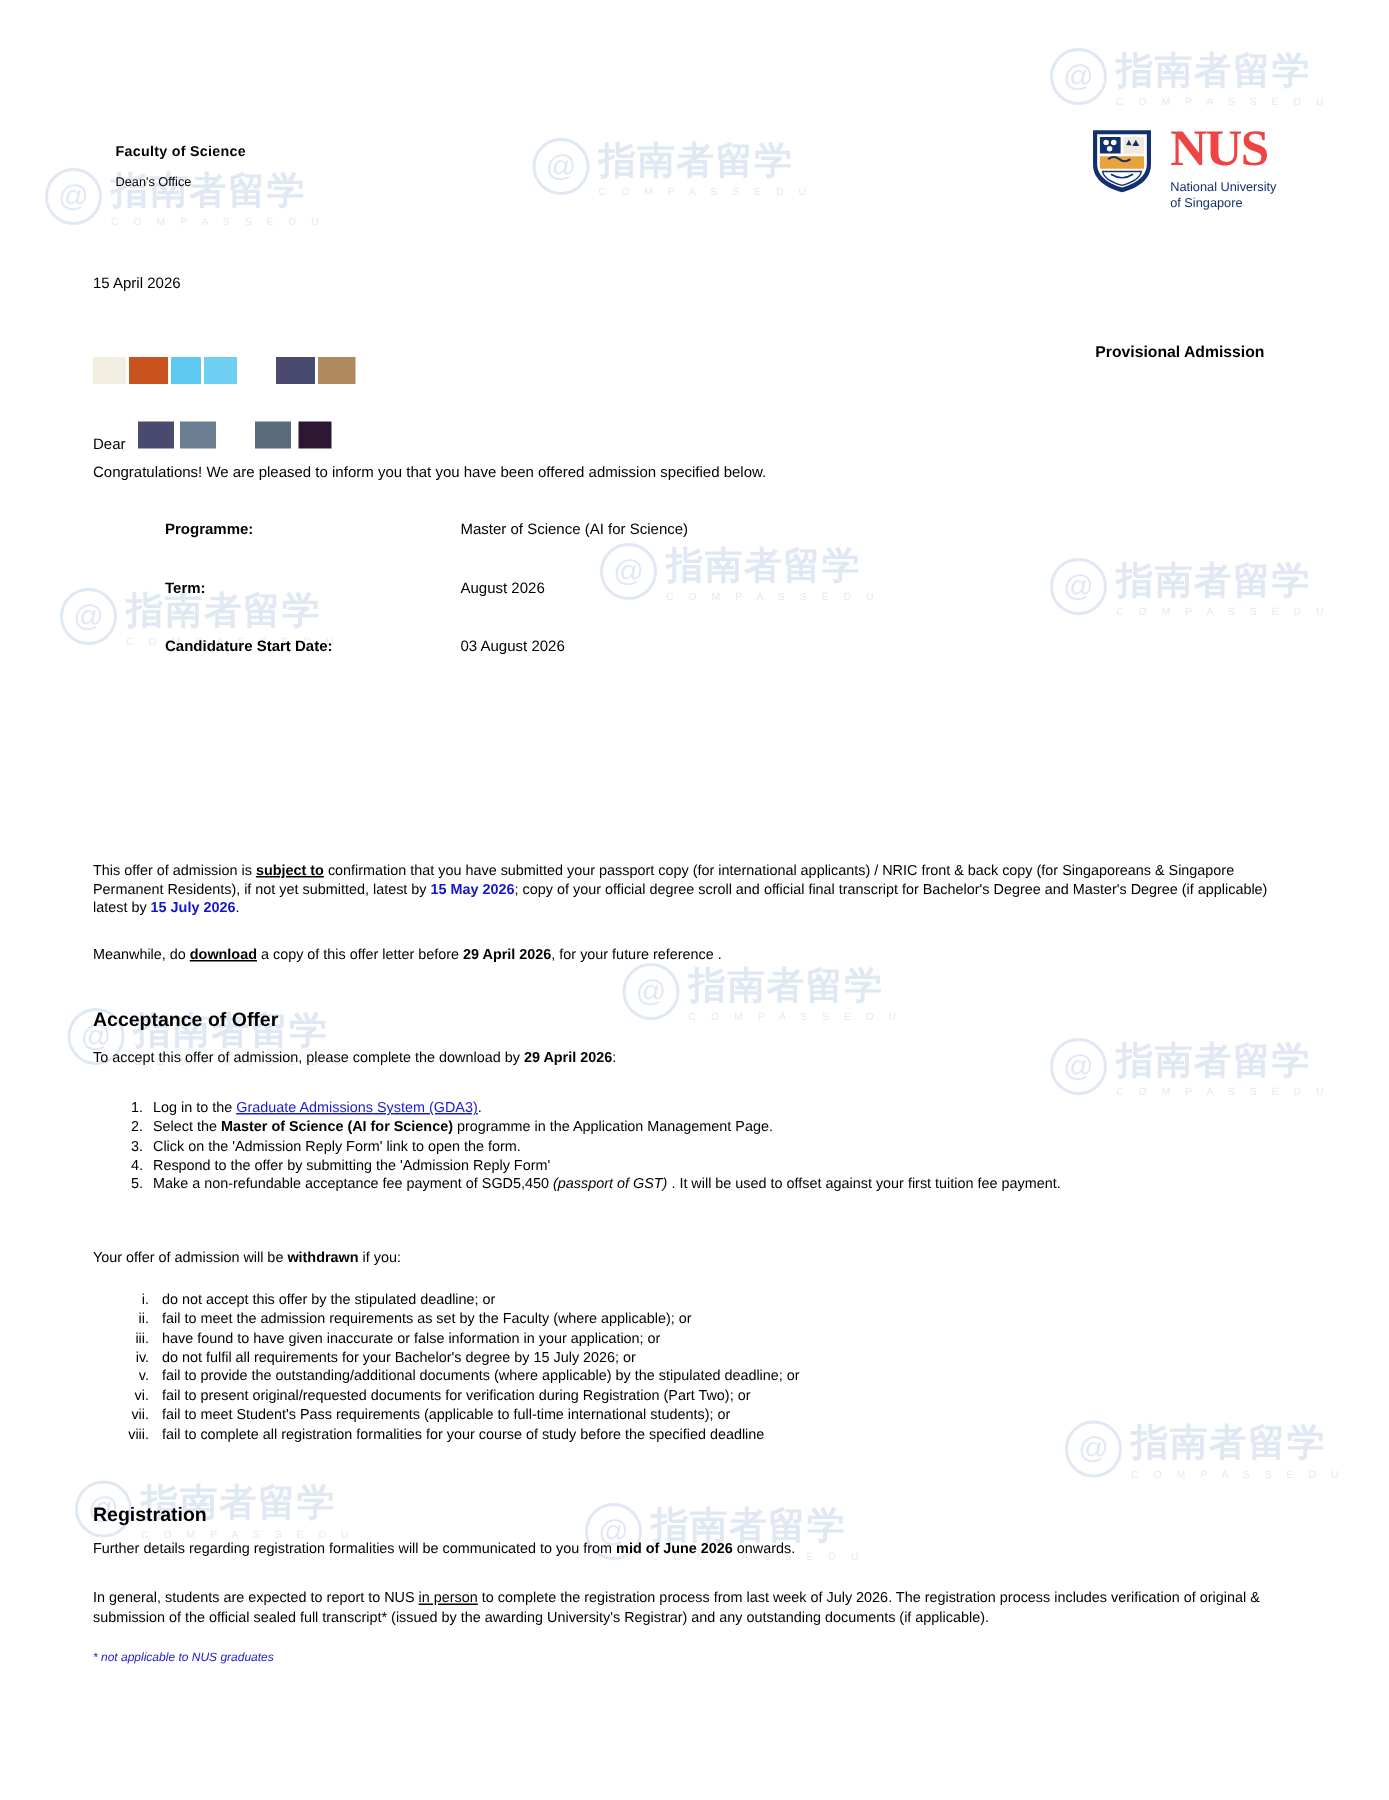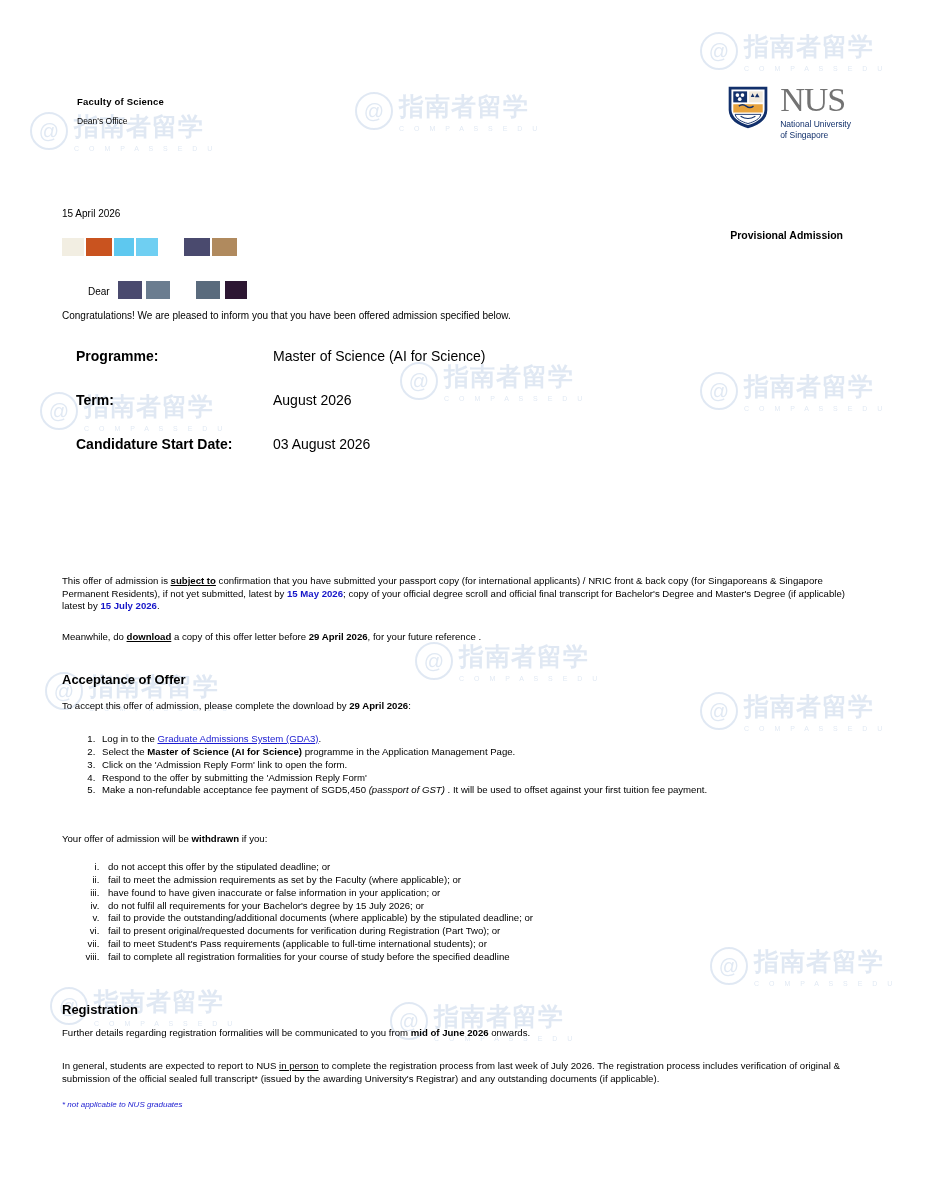--- a/index.html
+++ b/index.html
@@ -89,38 +89,37 @@
   }
   .nus-shield {
     width: 46px;
     height: 46px;
     margin-right: 9px;
     flex: none;
   }
   .nus-word {
     font-family: "Liberation Serif", serif;
     font-size: 34px;
-    font-weight: normal;
-    color: #737373;
+    font-weight: bold;
+    color: #ef4444;
     line-height: 0.95;
     letter-spacing: -1px;
   }
   .nus-sub {
     font-size: 8.5px;
     color: #12306b;
     line-height: 1.25;
     margin-top: 3px;
   }
 
   .letter-date {
     position: absolute;
     left: 62px;
     top: 184px;
     font-size: 10px;
-    margin-top: 24px;
   }
 
   .prov-adm {
     position: absolute;
     right: 83px;
     top: 229px;
     font-size: 10.5px;
     font-weight: bold;
   }
 
@@ -134,41 +133,40 @@
     height: 18px;
     display: inline-block;
     margin-right: 2px;
   }
 
   .dear-line {
     position: absolute;
     left: 62px;
     top: 281px;
     display: flex;
-    align-items: center;
+    align-items: flex-end;
     font-size: 10px;
-    margin-left: 26px;
   }
   .dear-line .lbl { margin-right: 8px; }
 
   .congrats {
     position: absolute;
     left: 62px;
     top: 310px;
     font-size: 10px;
   }
 
   
   .details {
     position: absolute;
-    left: 76px;
+    left: 110px;
     top: 348px;
     width: 640px;
     border-collapse: collapse;
-    font-size: 14px;
+    font-size: 10px;
   }
   .details td {
     vertical-align: top;
     padding: 0 0 28px 0;
   }
   .details td.k {
     width: 197px;
     font-weight: bold;
   }
 

